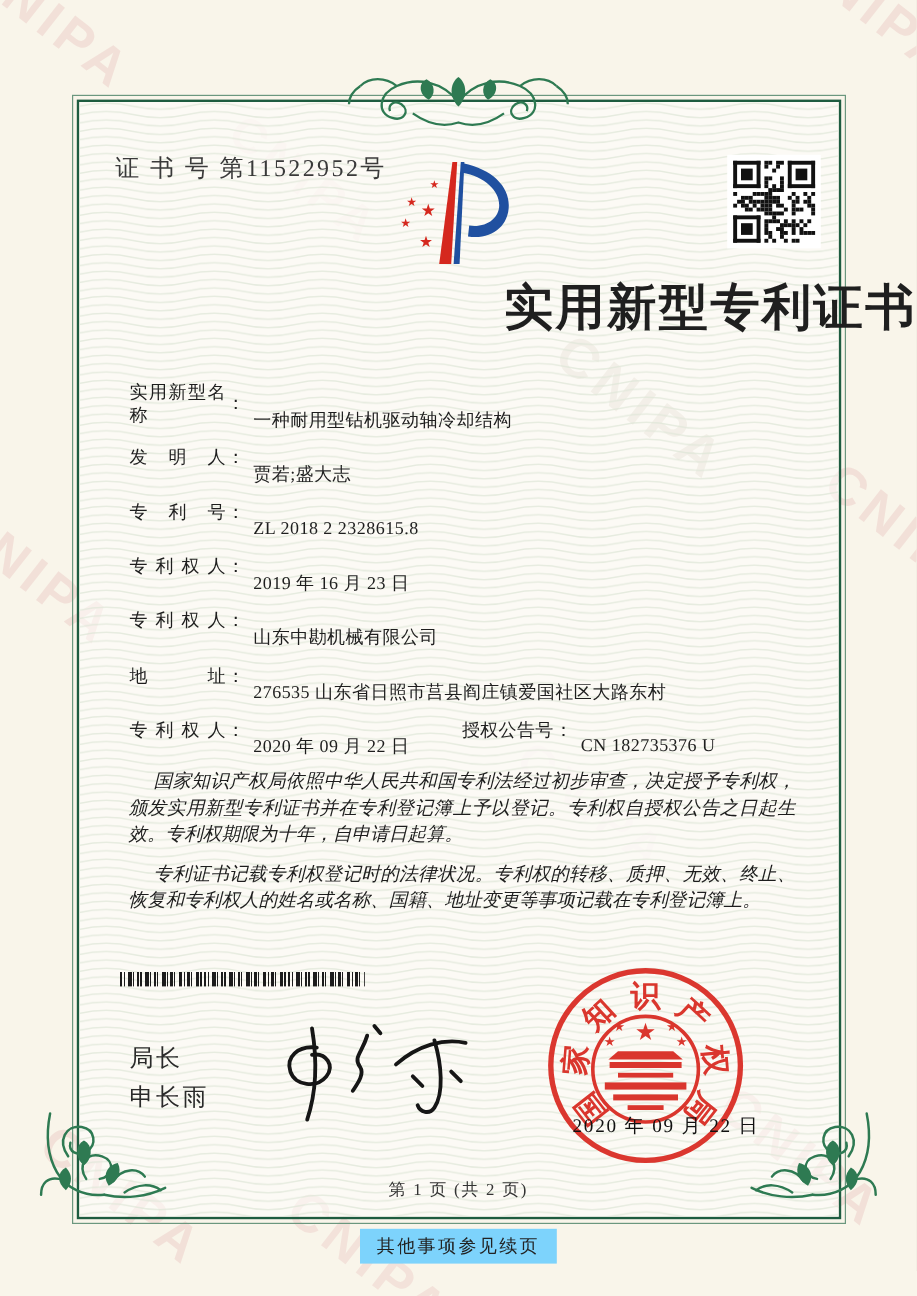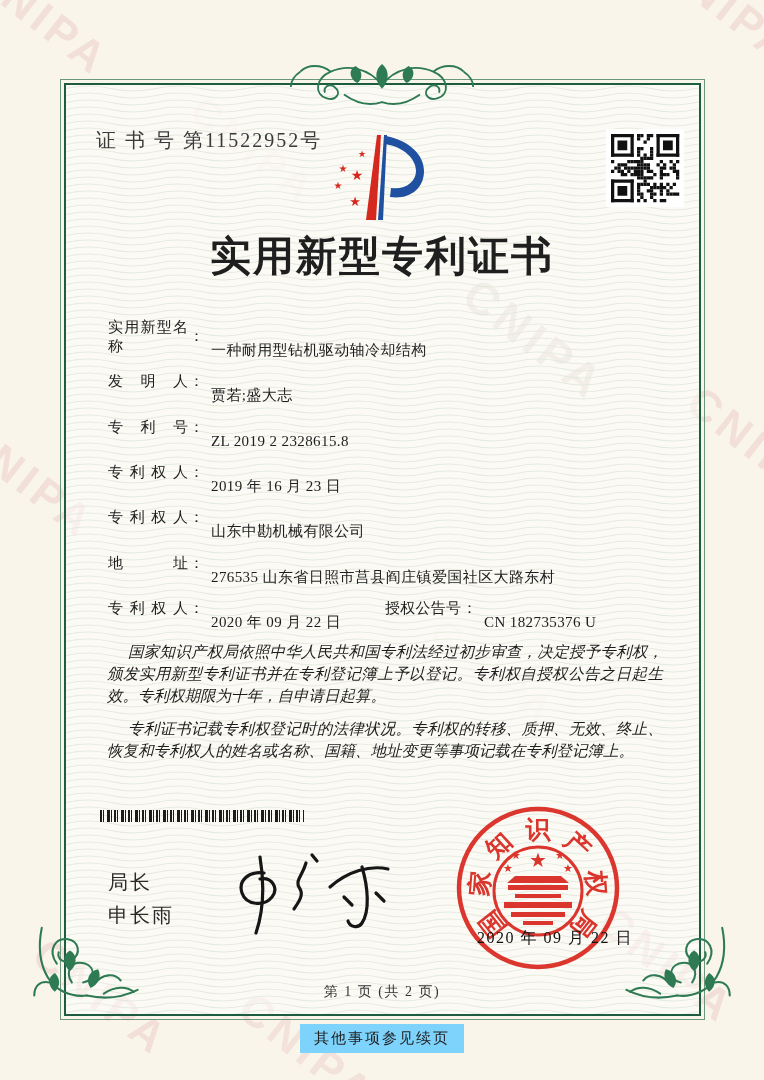--- a/index.html
+++ b/index.html
@@ -22,21 +22,21 @@
   }
   .frame::after{
     content:""; position:absolute; inset:-6px; border:1px solid #6b977e; pointer-events:none;
   }
   .guilloche{position:absolute; inset:0; width:100%; height:100%;}
   
   .cert-no{position:absolute; left:96px; top:127px; z-index:3; font-size:20px; letter-spacing:2px; color:#3a3a3a;}
   .logo{position:absolute; left:330px; top:120px; z-index:3;}
   .qr{position:absolute; left:606px; top:129px; width:78px; height:78px; background:#fff; z-index:3; padding:0;}
   .title{
-    position:absolute; left:0; top:229px; width:100%; text-align:center; z-index:3;
+    position:absolute; left:0; top:229px; width:100%; text-align:right; z-index:3;
     font-size:41px; font-weight:700; letter-spacing:2px; color:#1f1f1f;
   }
   .fields{position:absolute; left:108px; top:314px; width:572px; z-index:3;}
   .frow{display:flex; align-items:center; height:45.3px; position:relative; font-size:15px; color:#1e1e1e;}
   .f-label{display:inline-block; width:80px; text-align:justify; text-align-last:justify; letter-spacing:0;}
   .f-colon{margin-left:1px;}
   .f-value{margin-left:7px; letter-spacing:.4px; white-space:nowrap;margin-top:28px;}
   .fpair2{position:absolute; left:277px; top:0; height:45.3px; display:flex; align-items:center;}
   .fpair2 .f-label{width:76px;}
   .paras{
@@ -312,21 +312,21 @@
       <span class="f-value">一种耐用型钻机驱动轴冷却结构</span>
     </div>
     <div class="frow">
       <span class="f-label">发明人</span>
         <span class="f-colon">：</span>
       <span class="f-value">贾若;盛大志</span>
     </div>
     <div class="frow">
       <span class="f-label">专利号</span>
         <span class="f-colon">：</span>
-      <span class="f-value">ZL 2019 2 2328615.8</span>
+      <span class="f-value">ZL 2018 2 2328615.8</span>
     </div>
     <div class="frow">
       <span class="f-label">专利权人</span>
         <span class="f-colon">：</span>
       <span class="f-value">2019 年 16 月 23 日</span>
     </div>
     <div class="frow">
       <span class="f-label">专利权人</span>
         <span class="f-colon">：</span>
       <span class="f-value">山东中勘机械有限公司</span>

